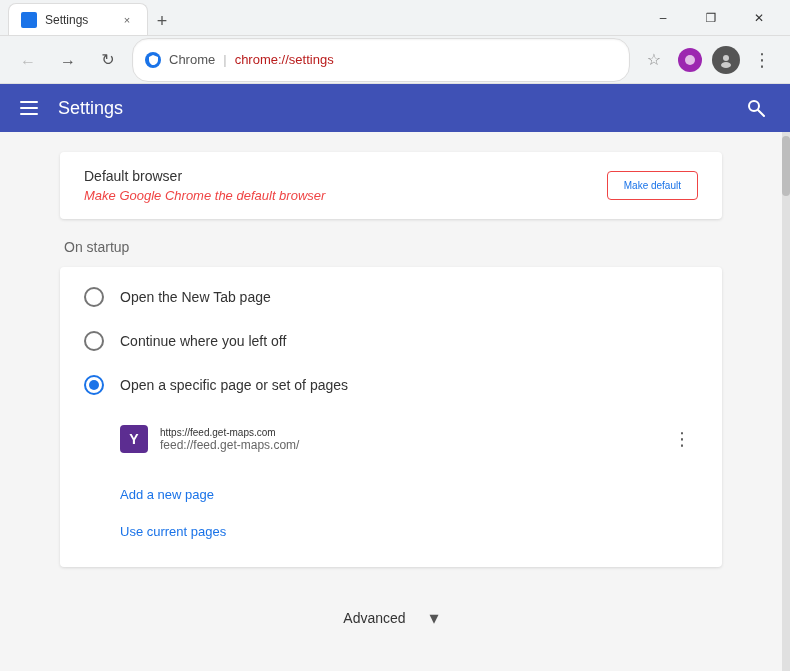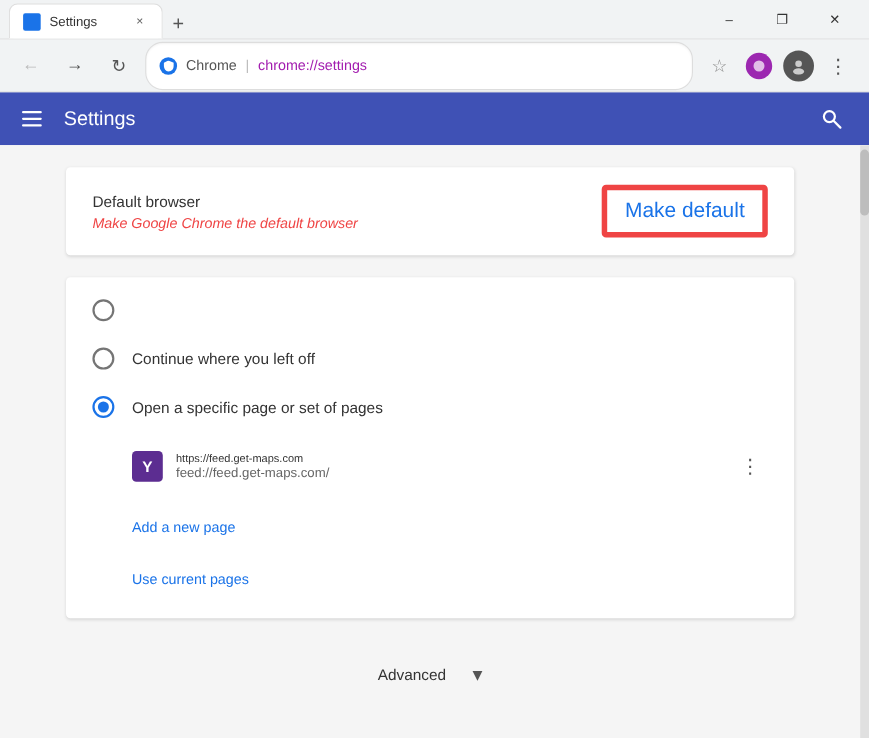--- a/index.html
+++ b/index.html
@@ -198,27 +198,27 @@
       padding: 16px 24px;
     }
     .default-browser-card {
       display: flex;
       align-items: center;
       justify-content: space-between;
     }
     .card-title { font-size: 14px; color: #333; font-weight: 500; margin-bottom: 4px; }
     .card-subtitle { font-size: 13px; color: #ef4444; font-style: italic; }
     .make-default-btn {
-      border: 5px solid #ef4444;
+      border: 1px solid #ef4444;
       background: #fff;
       color: #1a73e8;
       padding: 8px 16px;
       border-radius: 4px;
       cursor: pointer;
-      font-size: 19px;
+      font-size: 10px;
       white-space: nowrap;
     }
 
     
     .section-title { font-size: 14px; color: #666; margin-bottom: 12px; margin-top: 8px; padding-left: 4px; }
     .startup-card { padding: 8px 0; }
 
     .radio-option {
       display: flex;
       align-items: center;
@@ -268,21 +268,21 @@
       width: 32px; height: 32px;
       border-radius: 50%;
       background: none; border: none;
       cursor: pointer;
       display: flex; align-items: center; justify-content: center;
       color: #555;
       font-size: 18px;
     }
 
     
-    .action-links { padding: 8px 24px 12px 60px; display: flex; flex-direction: column; gap: 16px; }
+    .action-links { padding: 8px 24px 12px 60px; display: flex; flex-direction: column; gap: 6px; }
     .action-link {
       background: none; border: none;
       color: #1a73e8;
       font-size: 13px;
       cursor: pointer;
       text-align: left;
       padding: 8px 0;
     }
 
     
@@ -321,21 +321,21 @@
   <button class="nav-btn">→</button>
   <button class="nav-btn">↻</button>
   <div class="url-bar">
     <span class="url-shield">
       <svg width="10" height="10" viewBox="0 0 10 10">
           <path d="M5 0L1 2v3c0 2.5 1.7 4.7 4 5.4C8.3 9.7 10 7.5 10 5V2L5 0z" fill="#fff"></path>
         </svg>
     </span>
     <span style="color:#555; font-size:13px;">Chrome</span>
     <span style="color:#bbb; font-size:13px;"> | </span>
-    <span style="color:#a21caf; font-size:13px;">chrome://settings</span>
+    <span style="color:#b91c1c; font-size:13px;">chrome://settings</span>
   </div>
   <div class="address-actions">
     <button class="addr-btn">
       <span style="font-size:16px; color:#888;">☆</span>
     </button>
     <button class="addr-btn">
       <div class="purple-circle">
         <svg width="14" height="14" viewBox="0 0 14 14">
             <circle cx="7" cy="7" r="5" fill="#fff" opacity="0.7"></circle>
           </svg>
@@ -374,25 +374,27 @@
   <div class="content-area">
 
     <div class="card default-browser-card">
       <div>
         <div class="card-title">Default browser</div>
         <div class="card-subtitle">Make Google Chrome the default browser</div>
       </div>
       <button class="make-default-btn">Make default</button>
     </div>
 
+    <div class="section-title">On startup</div>
 
     <div class="card startup-card">
 
       <div class="radio-option">
         <div class="radio-circle"></div>
+        <span class="radio-label">Open the New Tab page</span>
       </div>
 
       <div class="radio-option">
         <div class="radio-circle"></div>
         <span class="radio-label">Continue where you left off</span>
       </div>
 
       <div class="radio-option">
         <div class="radio-circle selected">
           <div class="radio-inner"></div>

